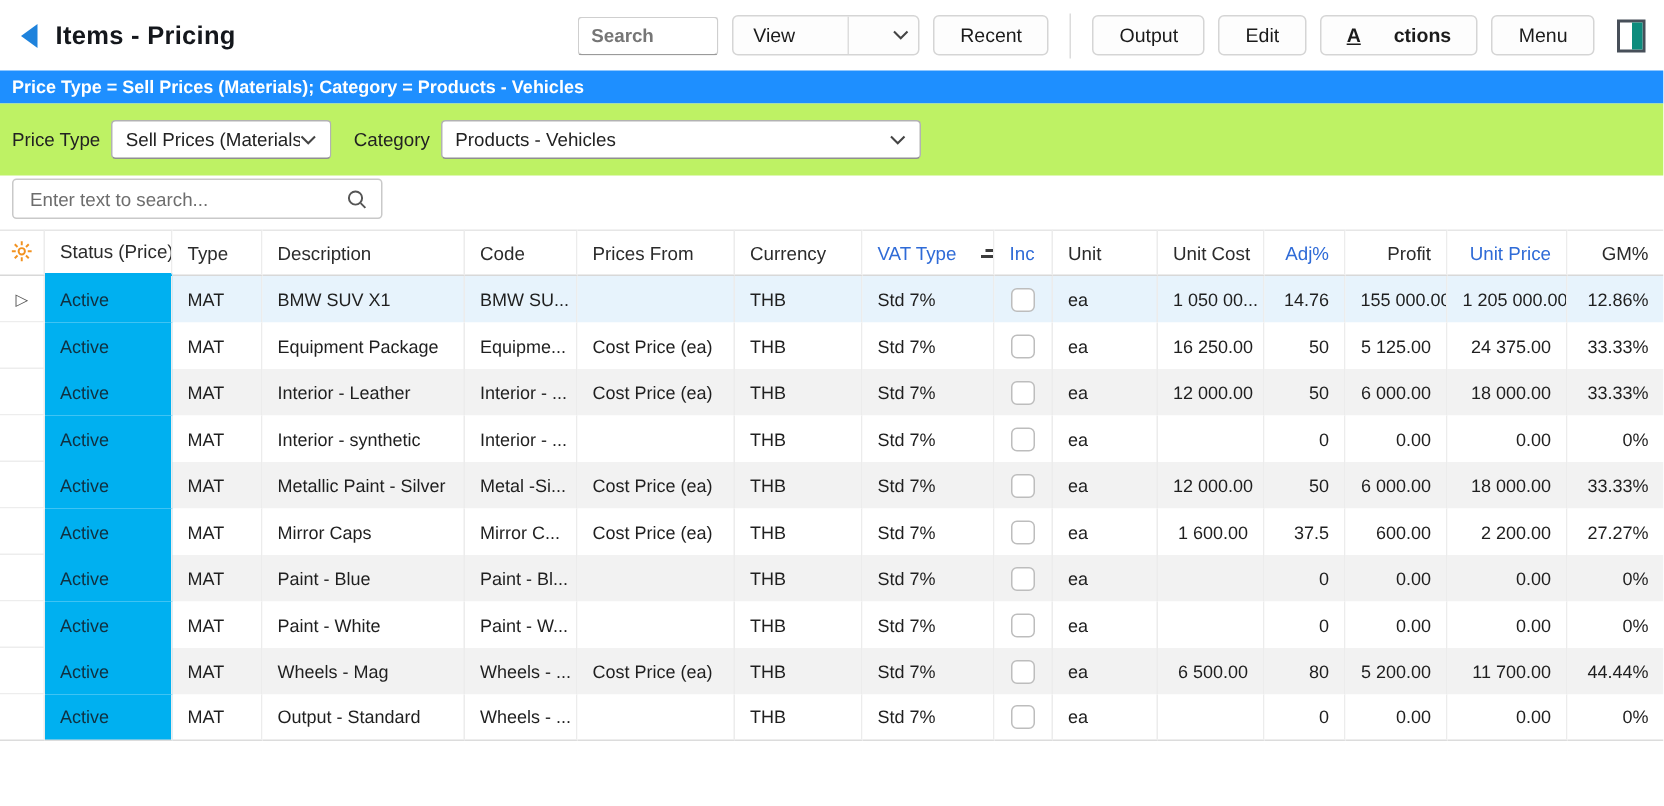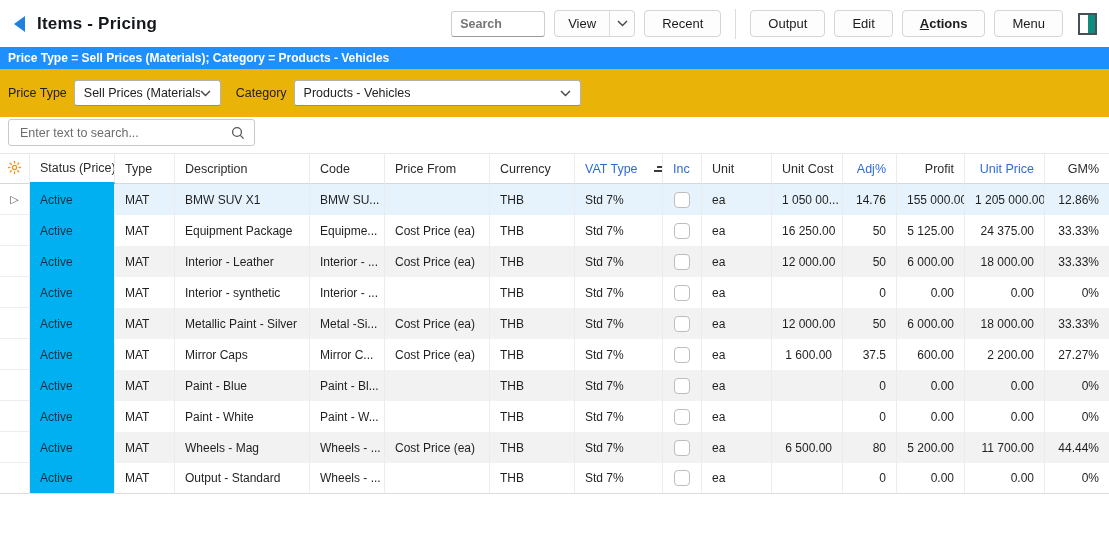--- a/index.html
+++ b/index.html
@@ -14,43 +14,43 @@
   .toolbar { height:47px; display:flex; align-items:center; padding:0 12px 0 14px; background:#fff; }
   .back-arrow { width:0; height:0; border-top:8px solid transparent; border-bottom:8px solid transparent;
     border-right:11px solid #1E82DC; margin-right:12px; cursor:pointer; }
   .page-title { font-size:17px; font-weight:700; color:#14171c; letter-spacing:.2px; }
   .toolbar-right { margin-left:auto; display:flex; align-items:center; gap:9px; }
   .tb-input { width:94px; height:26px; border:1px solid #cfcfcf; border-bottom-color:#9a9a9a; border-radius:3px;
     padding:0 8px; font-size:12.5px; font-family:inherit; color:#333; outline:none;font-weight:bold; }
   .tb-input::placeholder { color:#767676; }
   .btn { height:27px; display:inline-flex; align-items:center; justify-content:center; padding:0 17px;
     background:#fdfdfd; border:1px solid #d5d5d5; border-radius:4px; font-size:13px; color:#1b1b1b;
-    cursor:pointer; white-space:nowrap; }
+    cursor:pointer; white-space:nowrap;gap:22px; }
   .btn.bold { font-weight:700; }
   .split-btn { padding:0; }
   .split-btn .split-label { padding:0 13px; }
   .split-btn .split-div { width:1px; align-self:stretch; background:#ddd; }
   .split-btn .split-chev { width:24px; display:flex; align-items:center; justify-content:center; }
   .tb-sep { width:1px; height:30px; background:#dcdcdc; margin:0 5px; }
   .panel-icon { width:19px; height:22px; border:2px solid #474f59; background:#fff; margin-left:6px;
     position:relative; cursor:pointer; }
   .panel-icon .half { position:absolute; top:0; right:0; bottom:0; width:50%; background:#0E8C7D; }
 
   
   .filter-bar { height:22px; background:#1E8FFF; color:#fff; font-size:12px; font-weight:700;
     display:flex; align-items:center; padding:0 8px; }
 
   
-  .controls { height:48px; display:flex; align-items:center; padding:0 8px; background:#eab308; }
+  .controls { height:48px; display:flex; align-items:center; padding:0 8px; background:#bef264; }
   .ctl-label { font-size:12.5px; color:#222; margin-right:7px; }
   .combo { height:26px; border:1px solid #b2b2b2; border-bottom-color:#8f8f8f; border-radius:3px; background:#fff;
     display:flex; align-items:center; padding:0 9px; font-size:12.5px; color:#222; cursor:pointer; }
   .combo .combo-value { flex:1; overflow:hidden; white-space:nowrap; }
   .combo-pricetype { width:147px; margin-right:15px; }
-  .combo-category { width:287px; }
+  .combo-category { width:320px; }
   .chev-svg { flex:none; }
 
   
   .grid-search-row { padding:2px 0 7px 8px; }
   .grid-search { width:247px; height:27px; border:1px solid #c9c9c9; border-radius:3px; display:flex; align-items:center; padding:0 9px; }
   .grid-search input { flex:1; border:none; outline:none; font-size:12.5px; font-family:inherit; color:#333; background:transparent; }
   .grid-search input::placeholder { color:#6d6d6d; }
 
   
   table.grid { border-collapse:separate; border-spacing:0; table-layout:fixed; width:1109px; }
@@ -169,21 +169,21 @@
             <line x1="4.67157287525381" y1="10.32842712474619" x2="2.8330952441687867" y2="12.166904755831213" stroke="#F29220" stroke-width="1.3"></line>
             <line x1="3.5" y1="7.500000000000001" x2="0.9000000000000004" y2="7.500000000000001" stroke="#F29220" stroke-width="1.3"></line>
             <line x1="4.671572875253809" y1="4.67157287525381" x2="2.8330952441687858" y2="2.8330952441687867" stroke="#F29220" stroke-width="1.3"></line>
             <line x1="7.499999999999999" y1="3.5" x2="7.499999999999999" y2="0.9000000000000004" stroke="#F29220" stroke-width="1.3"></line>
             <line x1="10.32842712474619" y1="4.671572875253809" x2="12.166904755831212" y2="2.8330952441687858" stroke="#F29220" stroke-width="1.3"></line>
           </svg></th>
         <th class="th-underline"><span>Status (Price)</span></th>
         <th><span>Type</span></th>
         <th><span>Description</span></th>
         <th><span>Code</span></th>
-        <th><span>Price From</span></th>
+        <th><span>Prices From</span></th>
         <th><span>Currency</span></th>
         <th class="accent"><span>VAT Type</span><span class="sort-icon"><i></i><i></i></span></th>
         <th class="accent"><span>Inc</span></th>
         <th><span>Unit</span></th>
         <th class="al-r"><span>Unit Cost</span></th>
         <th class="al-r accent"><span>Adj%</span></th>
         <th class="al-r"><span>Profit</span></th>
         <th class="al-r accent"><span>Unit Price</span></th>
         <th class="al-r"><span>GM%</span></th>
       </tr>

